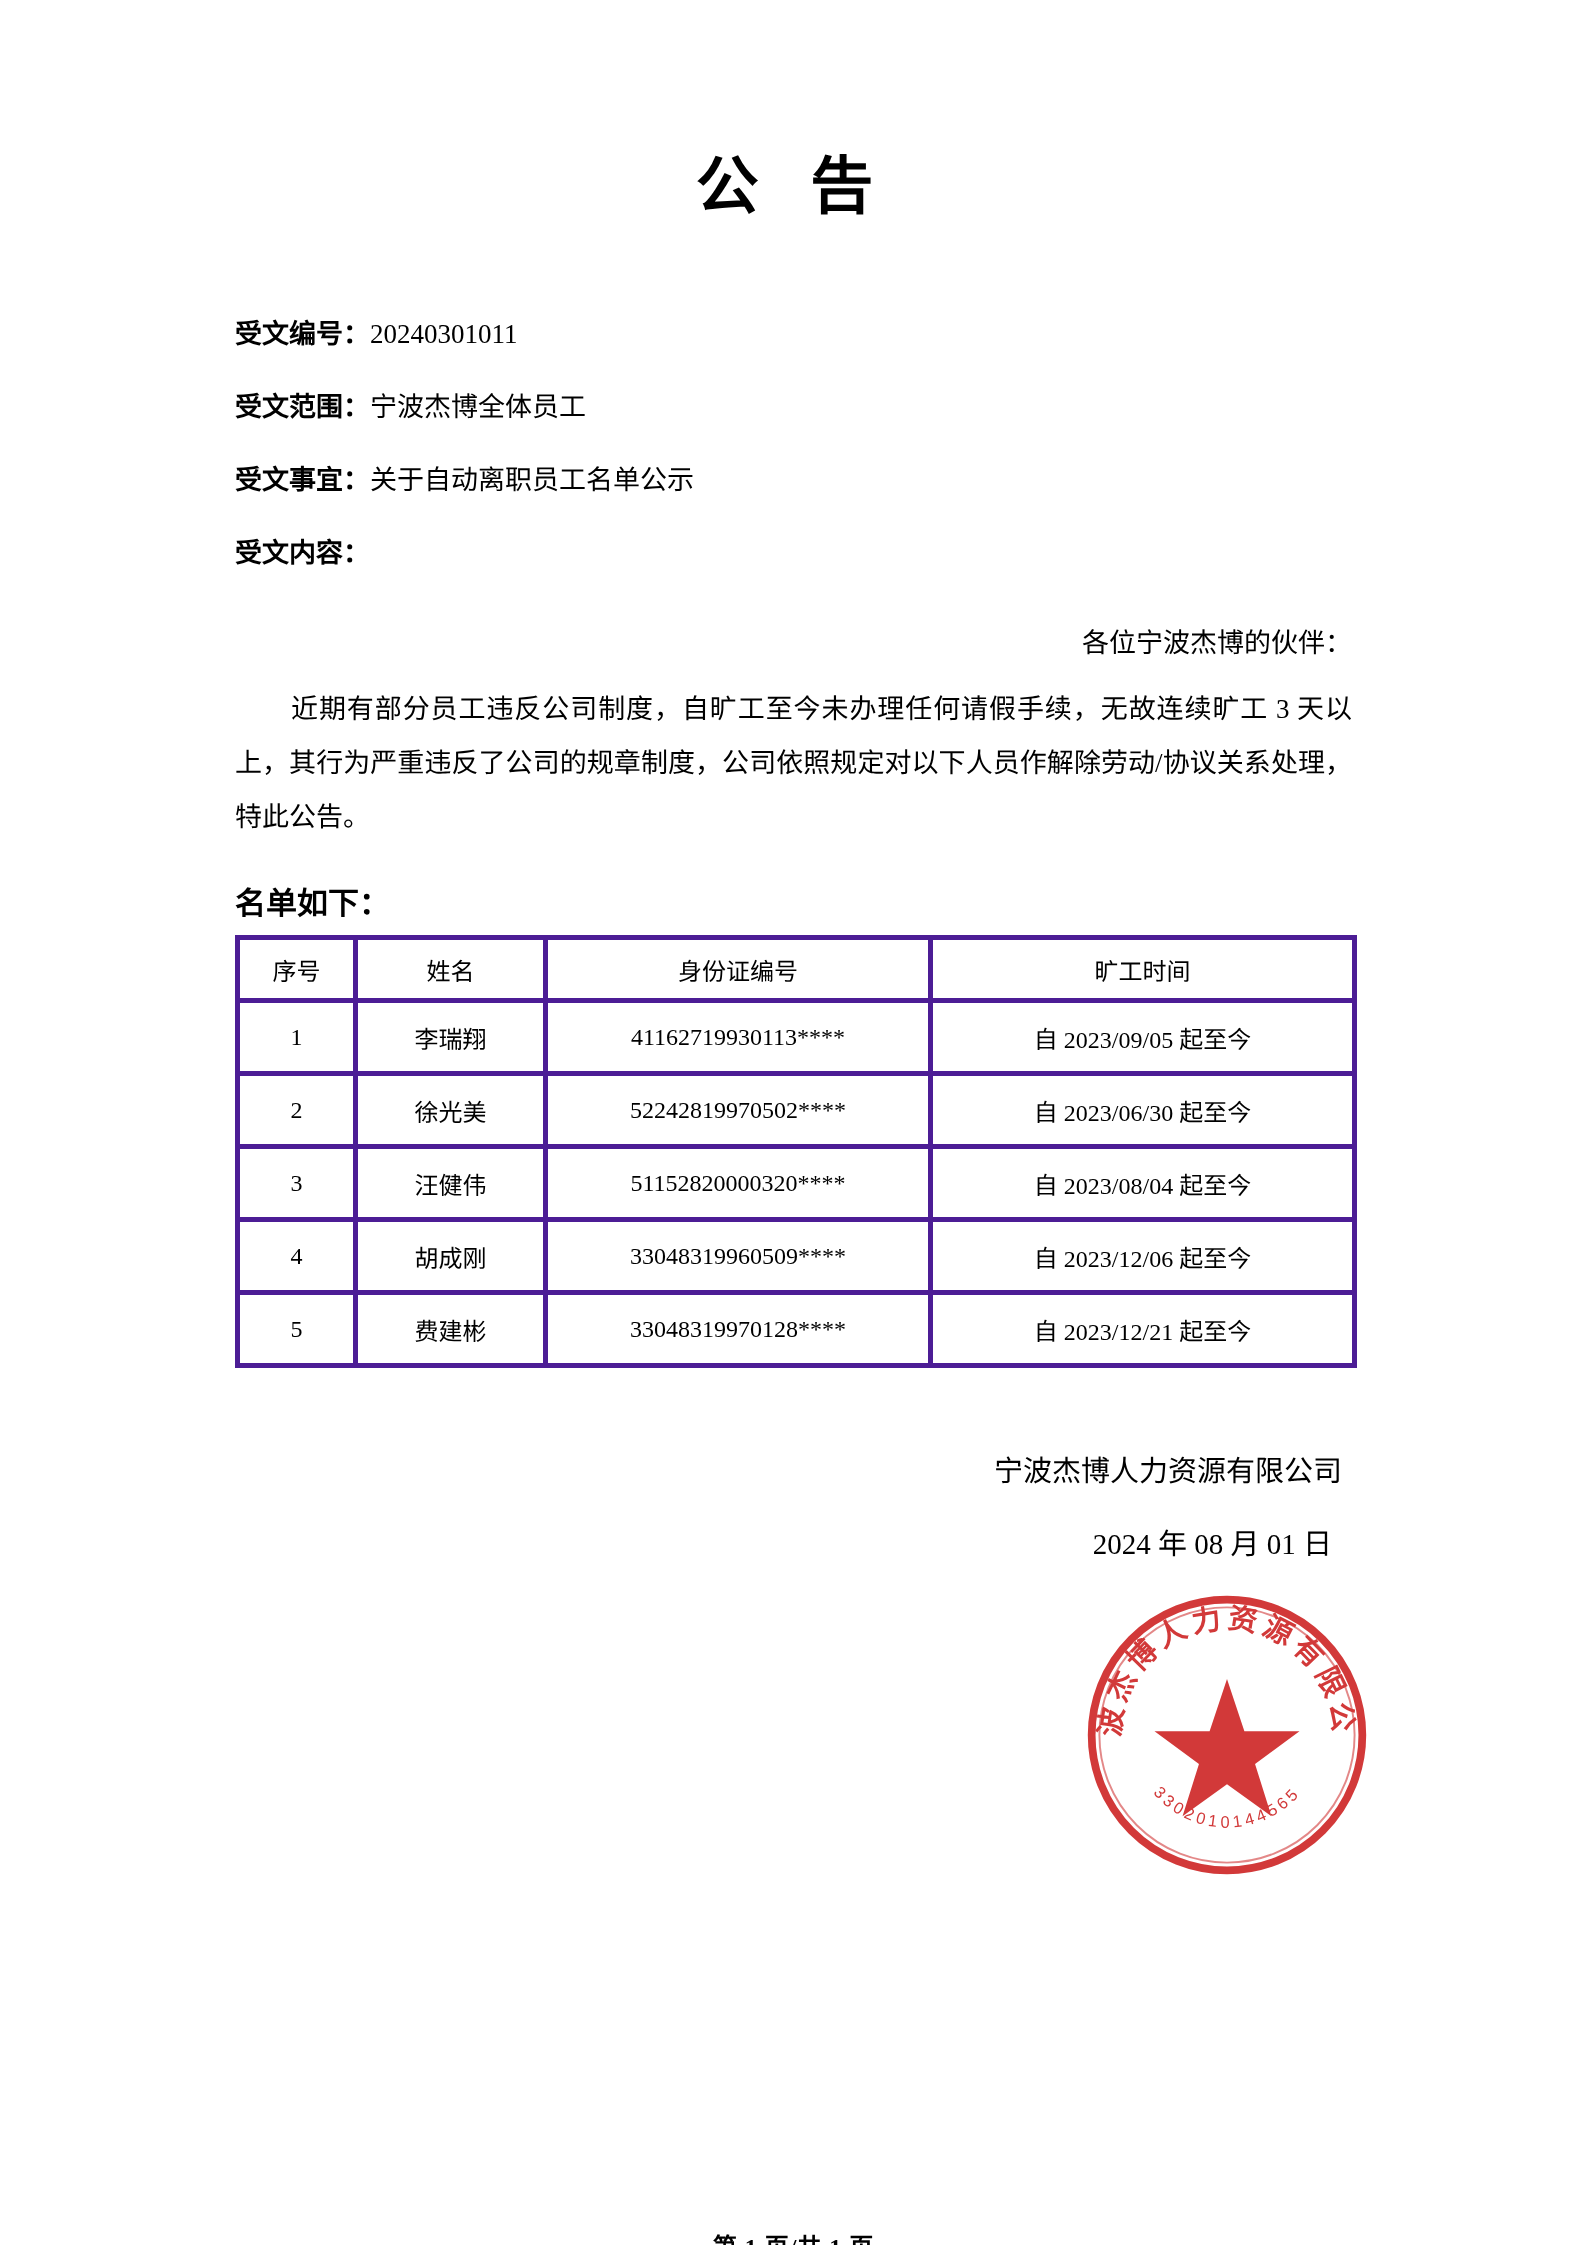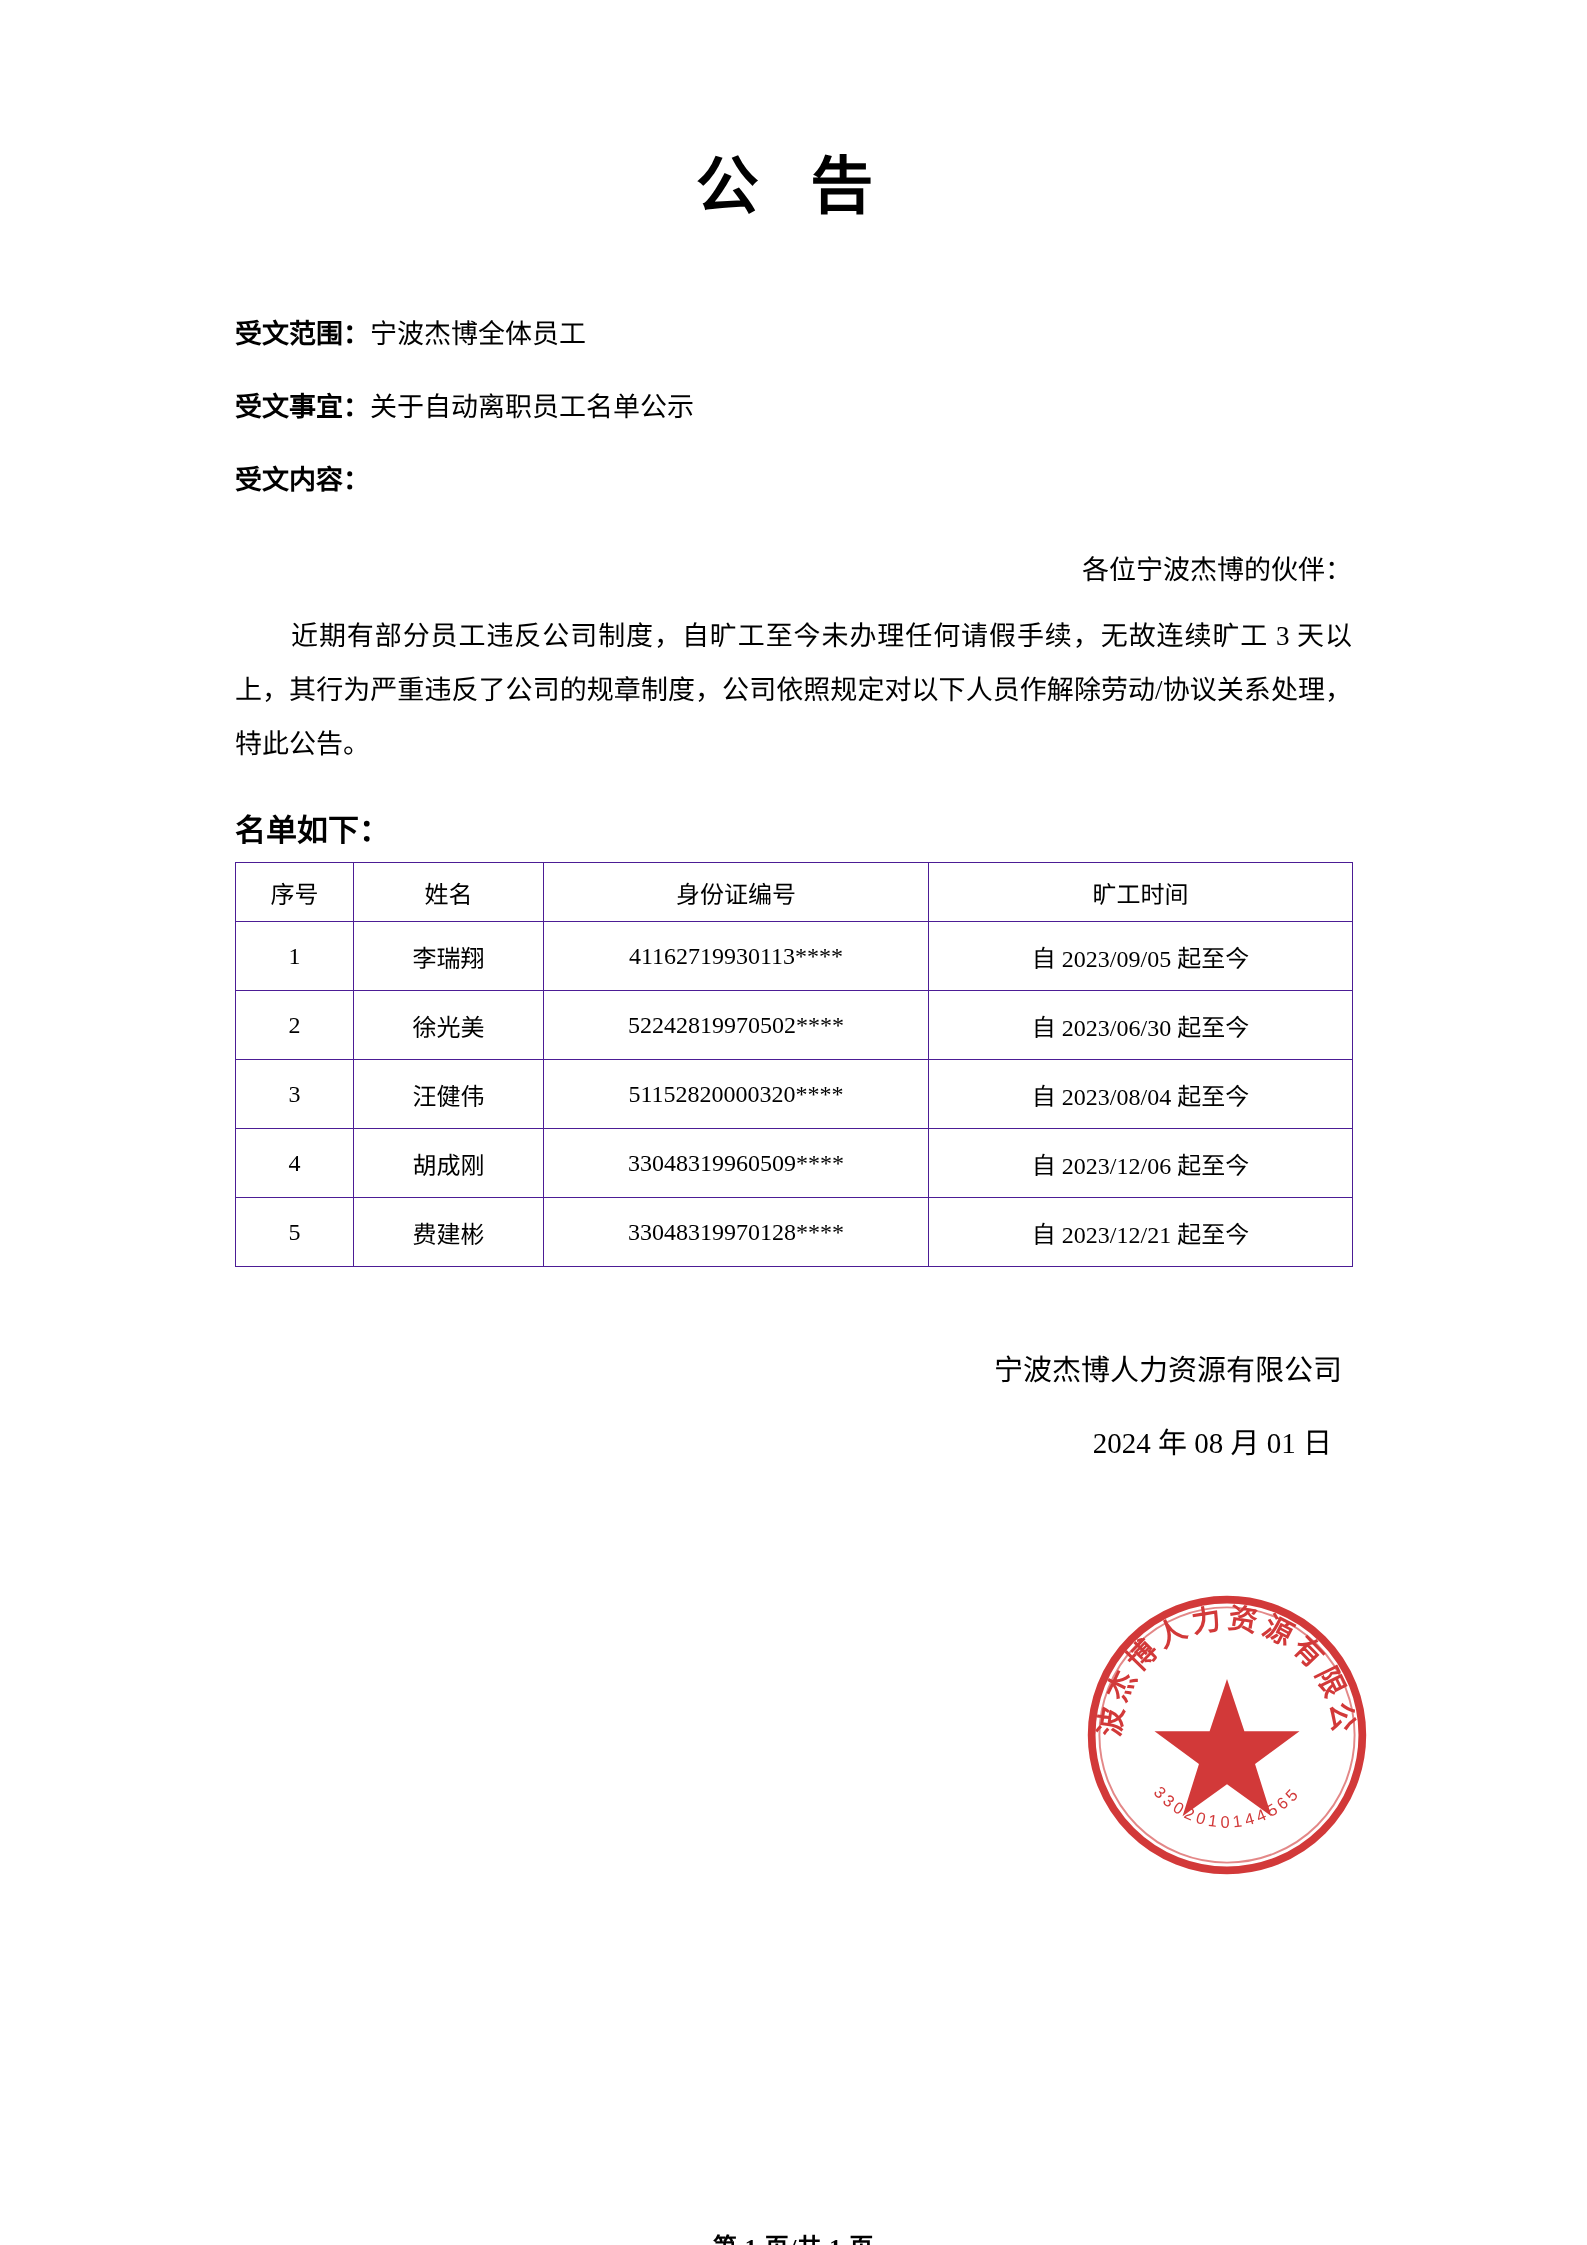--- a/index.html
+++ b/index.html
@@ -66,21 +66,21 @@
     font-weight: bold;
     margin-top: 34px;
     margin-bottom: 12px;
   }
   table.list-table {
     border-collapse: collapse;
     width: 1117px;
     table-layout: fixed;
   }
   table.list-table td, table.list-table th {
-    border: 1px solid #4c1d95;
+    border: 5px solid #4c1d95;
     text-align: center;
     font-size: 24px;
     font-weight: normal;
     height: 68px;
     padding: 0 4px;
     font-family: "Liberation Serif", "DejaVu Serif", serif;
   }
   table.list-table th {
     height: 58px;
   }
@@ -127,20 +127,23 @@
   }
 </style>
 </head>
 <body>
 
 <div class="page">
 
   <div class="doc-title">公 告</div>
 
   <div class="meta-block">
+    <div class="meta-line">
+      <span class="meta-label">受文编号：</span><span class="meta-value">20240301011</span>
+    </div>
     <div class="meta-line">
       <span class="meta-label">受文范围：</span><span class="meta-value">宁波杰博全体员工</span>
     </div>
     <div class="meta-line">
       <span class="meta-label">受文事宜：</span><span class="meta-value">关于自动离职员工名单公示</span>
     </div>
     <div class="meta-line">
       <span class="meta-label">受文内容：</span><span class="meta-value"></span>
     </div>
   </div>

